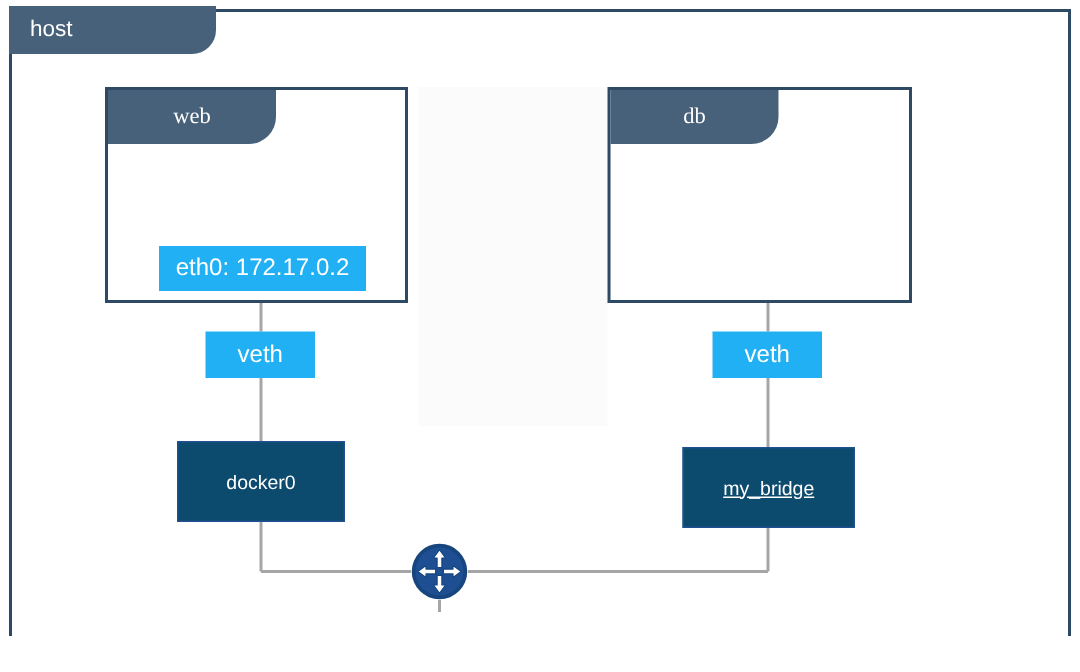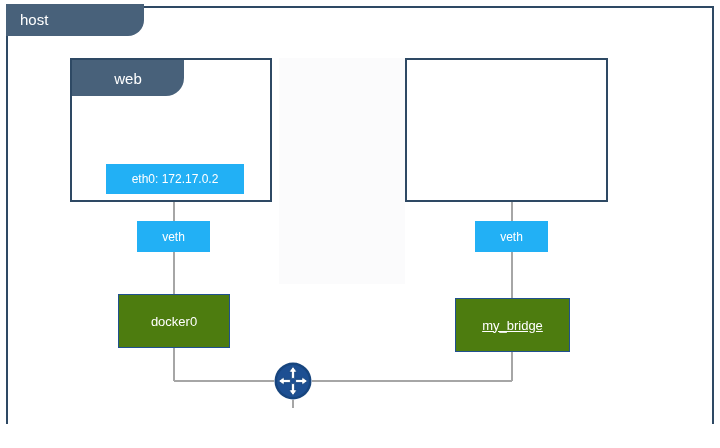--- a/index.html
+++ b/index.html
@@ -68,40 +68,41 @@
     box-sizing: border-box;
     background: #48617a;
     border-bottom-right-radius: 18px;
     color: #ffffff;
     font-size: 15px;
     text-align: center;
     white-space: nowrap;
     display: flex;
     align-items: center;
     justify-content: center;
+    font-family: Liberation Serif, serif;
   }
 
   
   .iface {
     position: absolute;
     box-sizing: border-box;
     background: #22b0f5;
     color: #ffffff;
-    font-size: 12px;
+    font-size: 16px;
     display: flex;
     align-items: center;
     justify-content: center;
     white-space: nowrap;
   }
 
   
   .bridge {
     position: absolute;
     box-sizing: border-box;
-    background: #4d7c0f;
+    background: #0c4a6e;
     border: 1px solid #20508f;
     color: #ffffff;
     font-size: 13px;
     display: flex;
     align-items: center;
     justify-content: center;
     white-space: nowrap;
   }
 
   
@@ -154,20 +155,21 @@
     </g>
   </svg>
 
   <div class="host-tab">host</div>
 
   <div class="container-box" style="left:70px; top:58px; width:202px; height:144px;"></div>
   <div class="container-tab" style="left:72px; top:60px; width:112px; height:36px;">web</div>
   <div class="iface" style="left:106px; top:164px; width:138px; height:30px;">eth0: 172.17.0.2</div>
 
   <div class="container-box" style="left:405px; top:58px; width:203px; height:144px;"></div>
+  <div class="container-tab" style="left:407px; top:60px; width:112px; height:36px;">db</div>
 
   <div class="iface" style="left:137px; top:221px; width:73px; height:31px;">veth</div>
   <div class="iface" style="left:475px; top:221px; width:73px; height:31px;">veth</div>
 
   <div class="bridge" style="left:118px; top:294px; width:112px; height:54px;">docker0</div>
   <div class="bridge" style="left:455px; top:298px; width:115px; height:54px;text-decoration:underline;">my_bridge</div>
 
   <svg class="router-icon" viewBox="0 0 38 38" xmlns="http://www.w3.org/2000/svg">
     <circle cx="19" cy="19" r="18.5" fill="#17457e"></circle>
     <circle cx="19" cy="19" r="16" fill="#1d4f92"></circle>

